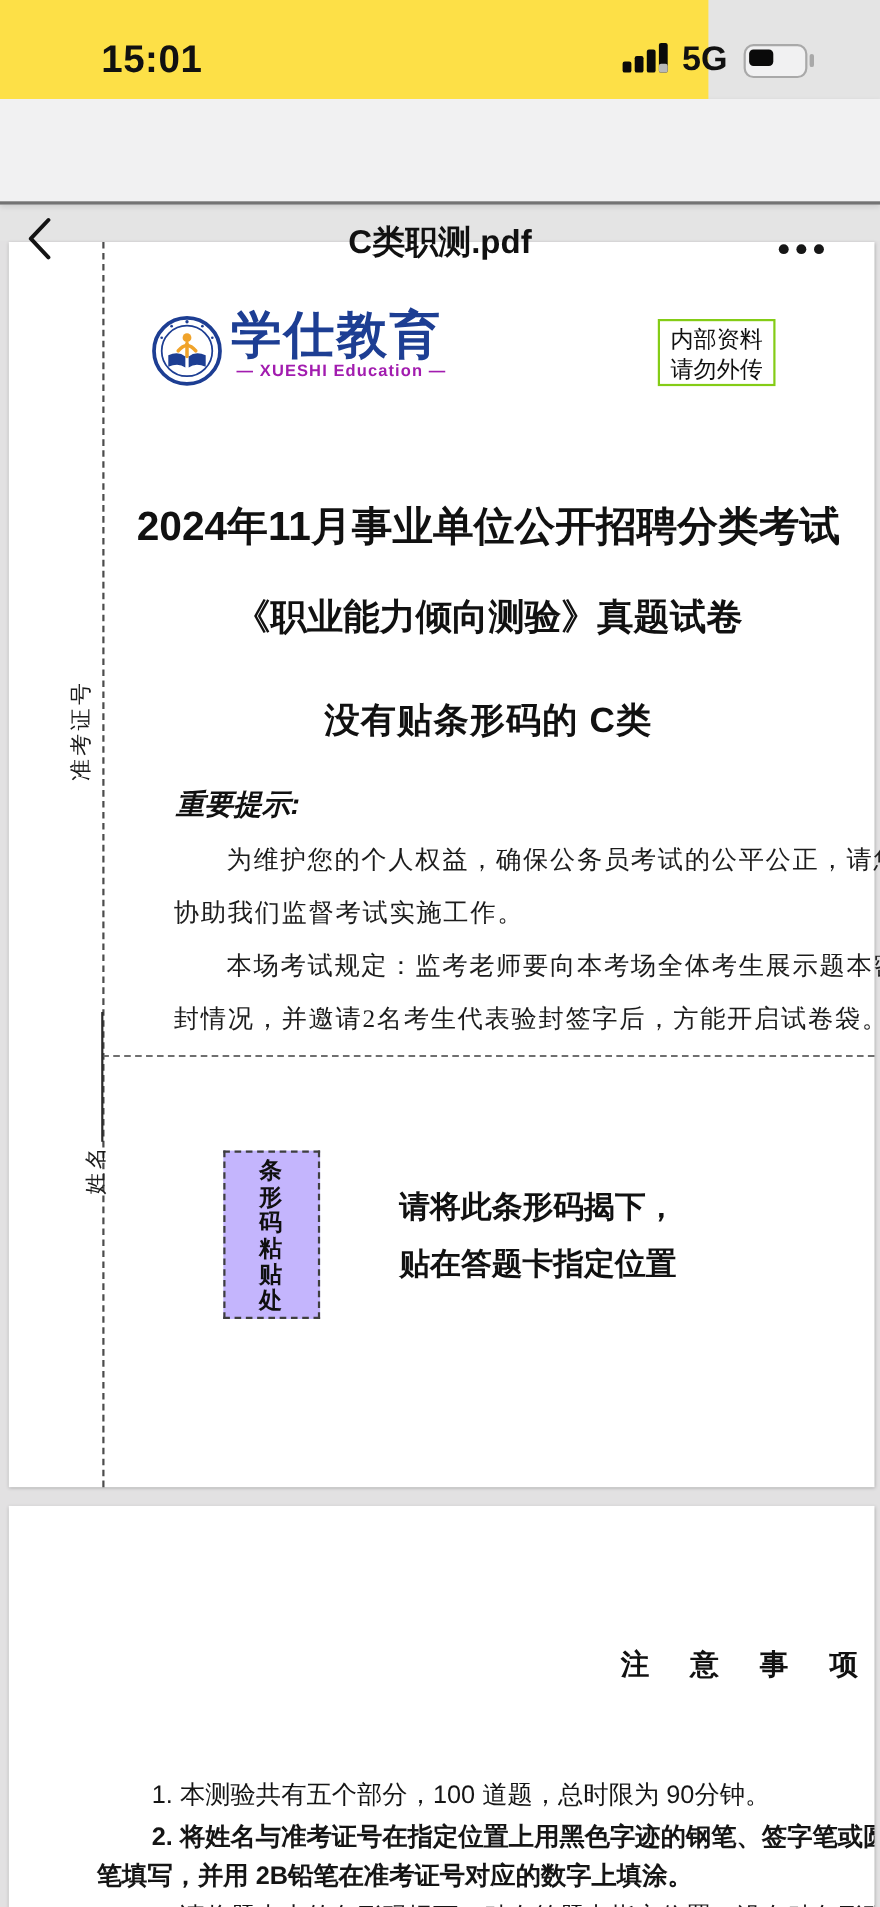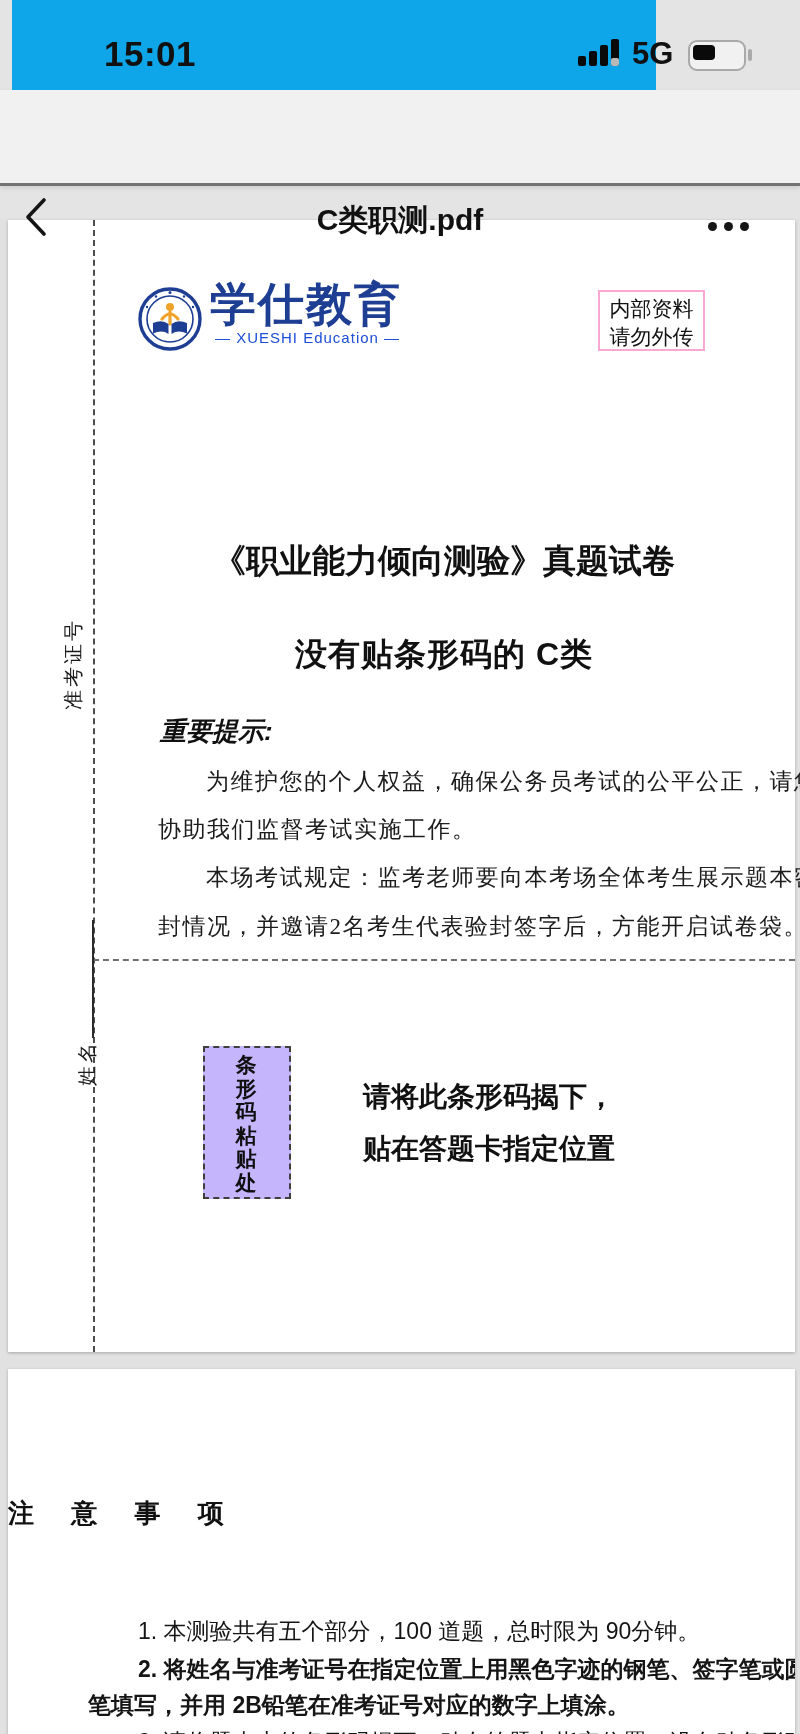--- a/index.html
+++ b/index.html
@@ -1,19 +1,19 @@
 <!DOCTYPE html>
 <html><head>
 <meta charset="utf-8">
 <style>
   html,body{margin:0;padding:0;}
   .screen{position:relative;width:800px;height:1734px;overflow:hidden;
     background:#e4e4e4;font-family:"Liberation Sans","DejaVu Sans",sans-serif;color:#111;}
   
-  .statusbar{position:absolute;left:12px;top:0;width:644px;height:90px;background:#0ea5e9;z-index:6;}
+  .statusbar{position:absolute;left:0;top:0;width:644px;height:90px;background:#fde047;z-index:6;}
   .time{position:absolute;left:92px;top:34px;font-size:35px;font-weight:700;letter-spacing:.5px;}
   .sigbars{position:absolute;left:566px;top:38px;width:44px;height:28px;}
   .sigbars i{position:absolute;bottom:0;width:8px;background:#0a0a0a;border-radius:2px;}
   .sigbars i.b1{left:0;height:10px;}
   .sigbars i.b2{left:11px;height:15px;}
   .sigbars i.b3{left:22px;height:21px;}
   .sigbars i.b4{left:33px;height:27px;}
   .sigbars i.b4g{left:33px;height:8px;background:#b9b9b9;z-index:2;}
   .net{position:absolute;left:620px;top:36px;font-size:31px;font-weight:700;}
   .battery{position:absolute;left:676px;top:40px;width:54px;height:27px;
@@ -31,22 +31,22 @@
   .more i:nth-child(1){left:0;}.more i:nth-child(2){left:16px;}.more i:nth-child(3){left:32px;}
   
   .viewer{position:absolute;left:0;top:183px;width:800px;height:1551px;background:#e2e1e2;margin-top:36px;}
   .page{position:absolute;left:8px;width:787px;background:#ffffff;box-shadow:0 1px 3px rgba(0,0,0,.25);}
   .page1{top:1px;height:1132px;}
   .page2{top:1150px;height:402px;overflow:hidden;}
   .sealline{position:absolute;left:85px;top:0;bottom:0;border-left:2px dashed #4c4c4c;}
   
   .logo-badge{position:absolute;left:128px;top:66px;}
   .logo-name{position:absolute;left:202px;top:54px;font-size:46px;font-weight:800;color:#1d3e93;letter-spacing:2px;}
-  .logo-sub{position:absolute;left:207px;top:109px;font-size:15px;font-weight:400;color:#1d4ed8;letter-spacing:1px;}
-  .confbox{position:absolute;left:590px;top:70px;width:107px;height:61px;border:2px solid #f9a8d4;
+  .logo-sub{position:absolute;left:207px;top:109px;font-size:15px;font-weight:700;color:#a21caf;letter-spacing:1px;}
+  .confbox{position:absolute;left:590px;top:70px;width:107px;height:61px;border:2px solid #84cc16;
     text-align:center;font-size:21px;line-height:28px;padding-top:3px;box-sizing:border-box;}
   
   .tt{position:absolute;left:85px;width:702px;text-align:center;font-weight:800;white-space:nowrap;}
   .t1{top:234px;font-size:37px;}
   .t2{top:319px;font-size:33px;}
   .t3{top:413px;font-size:32px;letter-spacing:1px;}
   .notehead{position:absolute;left:152px;top:494px;font-size:26px;font-weight:800;font-style:italic;}
   .kai{position:absolute;font-family:"Liberation Serif","DejaVu Serif",serif;font-size:23px;
     letter-spacing:1.5px;white-space:nowrap;color:#1c1c1c;}
   .nl1{left:198px;top:546px;}
@@ -61,21 +61,21 @@
   .nameblk .blank{display:inline-block;width:118px;height:16px;border-bottom:2px solid #2a2a2a;margin-left:2px;}
   
   .bcbox{position:absolute;left:195px;top:826px;width:88px;height:153px;background:#c4b5fd;
     border:2px dashed #3e3e3e;box-sizing:border-box;}
   .bcbox .vtxt{width:23px;margin:5px auto 0;font-size:21px;line-height:23.5px;word-break:break-all;
     color:#0f0f0f;font-weight:600;}
   .bnote{position:absolute;left:355px;font-size:28px;font-weight:700;white-space:nowrap;}
   .bn1{top:858px;}
   .bn2{top:910px;}
   
-  .p2head{position:absolute;left:0;top:127px;width:787px;text-align:left;
+  .p2head{position:absolute;left:0;top:127px;width:787px;text-align:right;
     font-size:26px;font-weight:800;letter-spacing:15px;}
   .note-line{position:absolute;font-size:23px;white-space:nowrap;z-index:1;color:#151515;}
   .n1{left:130px;top:247px;}
   .n2a{left:130px;top:285px;font-weight:700;}
   .n2b{left:80px;top:321px;font-weight:700;}
   .n3a{left:130px;top:358px;}
   .n3b{left:80px;top:392px;}
   .marker{position:absolute;left:220px;top:378px;width:336px;height:10px;background:#0b0b0b;
     border-radius:5px;transform:rotate(-.4deg);z-index:2;}
 </style>
@@ -136,20 +136,21 @@
         </svg>
       </div>
       <div class="logo-name">学仕教育</div>
       <div class="logo-sub">— XUESHI Education —</div>
 
       <div class="confbox">
         <div>内部资料</div>
         <div>请勿外传</div>
       </div>
 
+      <div class="tt t1">2024年11月事业单位公开招聘分类考试</div>
       <div class="tt t2">《职业能力倾向测验》真题试卷</div>
       <div class="tt t3">没有贴条形码的 C类</div>
 
       <div class="notehead">重要提示:</div>
       <div class="kai nl1">为维护您的个人权益，确保公务员考试的公平公正，请您</div>
       <div class="kai nl2">协助我们监督考试实施工作。</div>
       <div class="kai nl3">本场考试规定：监考老师要向本考场全体考生展示题本密</div>
       <div class="kai nl4">封情况，并邀请2名考生代表验封签字后，方能开启试卷袋。</div>
 
       <div class="divider"></div>

